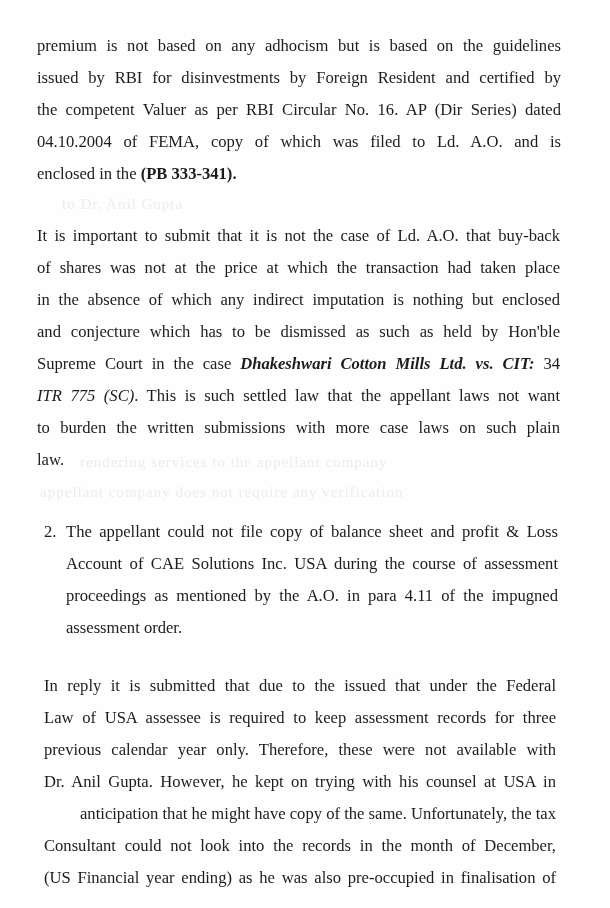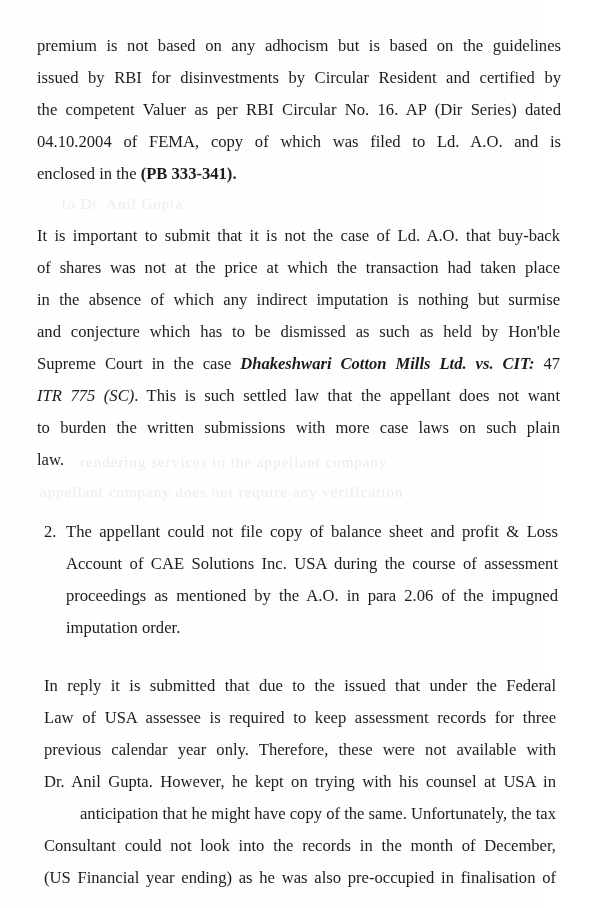--- a/index.html
+++ b/index.html
@@ -82,44 +82,44 @@
 <body>
 
 <div class="page">
 
   <div class="ghost" style="left:62px; top:196px;">to Dr. Anil Gupta</div>
   <div class="ghost" style="left:80px; top:454px;">rendering services to the appellant company</div>
   <div class="ghost" style="left:40px; top:484px;">appellant company does not require any verification</div>
 
   <div class="para p1">
     <span class="line" style="text-align-last: justify;">premium is not based on any adhocism but is based on the guidelines</span>
-    <span class="line" style="text-align-last: justify;">issued by RBI for disinvestments by Circular Resident and certified by</span>
+    <span class="line" style="text-align-last: justify;">issued by RBI for disinvestments by Foreign Resident and certified by</span>
     <span class="line" style="text-align-last: justify;">the competent Valuer as per RBI Circular No. 16. AP (Dir Series) dated</span>
     <span class="line" style="text-align-last: justify;">04.10.2004 of FEMA, copy of which was filed to Ld. A.O. and is</span>
     <span class="line last"><span>enclosed in the </span><b class="cite">(PB 333-341).</b></span>
   </div>
 
   <div class="para p2">
     <span class="line" style="text-align-last: justify;">It is important to submit that it is not the case of Ld. A.O. that buy-back</span>
     <span class="line" style="text-align-last: justify;">of shares was not at the price at which the transaction had taken place</span>
-    <span class="line" style="text-align-last: justify;">in the absence of which any indirect imputation is nothing but surmise</span>
+    <span class="line" style="text-align-last: justify;">in the absence of which any indirect imputation is nothing but enclosed</span>
     <span class="line" style="text-align-last: justify;">and conjecture which has to be dismissed as such as held by Hon'ble</span>
-    <span class="line" style="text-align-last: justify;"><span>Supreme Court in the case </span><i class="case">Dhakeshwari Cotton Mills Ltd. vs. CIT:</i><span> 47</span></span>
-    <span class="line" style="text-align-last: justify;"><i class="itr">ITR 775 (SC)</i><span>. This is such settled law that the appellant does not want</span></span>
+    <span class="line" style="text-align-last: justify;"><span>Supreme Court in the case </span><i class="case">Dhakeshwari Cotton Mills Ltd. vs. CIT:</i><span> 34</span></span>
+    <span class="line" style="text-align-last: justify;"><i class="itr">ITR 775 (SC)</i><span>. This is such settled law that the appellant laws not want</span></span>
     <span class="line" style="text-align-last: justify;">to burden the written submissions with more case laws on such plain</span>
     <span class="line last">law.</span>
   </div>
 
   <div class="list-item">
     <span class="list-num">2.</span>
     <div class="list-body">
       <span class="line" style="text-align-last: justify; font-family: Liberation Serif, serif;">The appellant could not file copy of balance sheet and profit &amp; Loss</span>
       <span class="line" style="text-align-last: justify;">Account of CAE Solutions Inc. USA during the course of assessment</span>
-      <span class="line" style="text-align-last: justify;">proceedings as mentioned by the A.O. in para 2.06 of the impugned</span>
-      <span class="line last">imputation order.</span>
+      <span class="line" style="text-align-last: justify;">proceedings as mentioned by the A.O. in para 4.11 of the impugned</span>
+      <span class="line last">assessment order.</span>
     </div>
   </div>
 
   <div class="para p4">
     <span class="line" style="text-align-last: justify;">In reply it is submitted that due to the issued that under the Federal</span>
     <span class="line" style="text-align-last: justify;">Law of USA assessee is required to keep assessment records for three</span>
     <span class="line" style="text-align-last: justify;">previous calendar year only. Therefore, these were not available with</span>
     <span class="line" style="text-align-last: justify;">Dr. Anil Gupta. However, he kept on trying with his counsel at USA in</span>
     <span class="line" style="text-align-last: justify; margin-left: 36px;">anticipation that he might have copy of the same. Unfortunately, the tax</span>
     <span class="line" style="text-align-last: justify;">Consultant could not look into the records in the month of December,</span>

